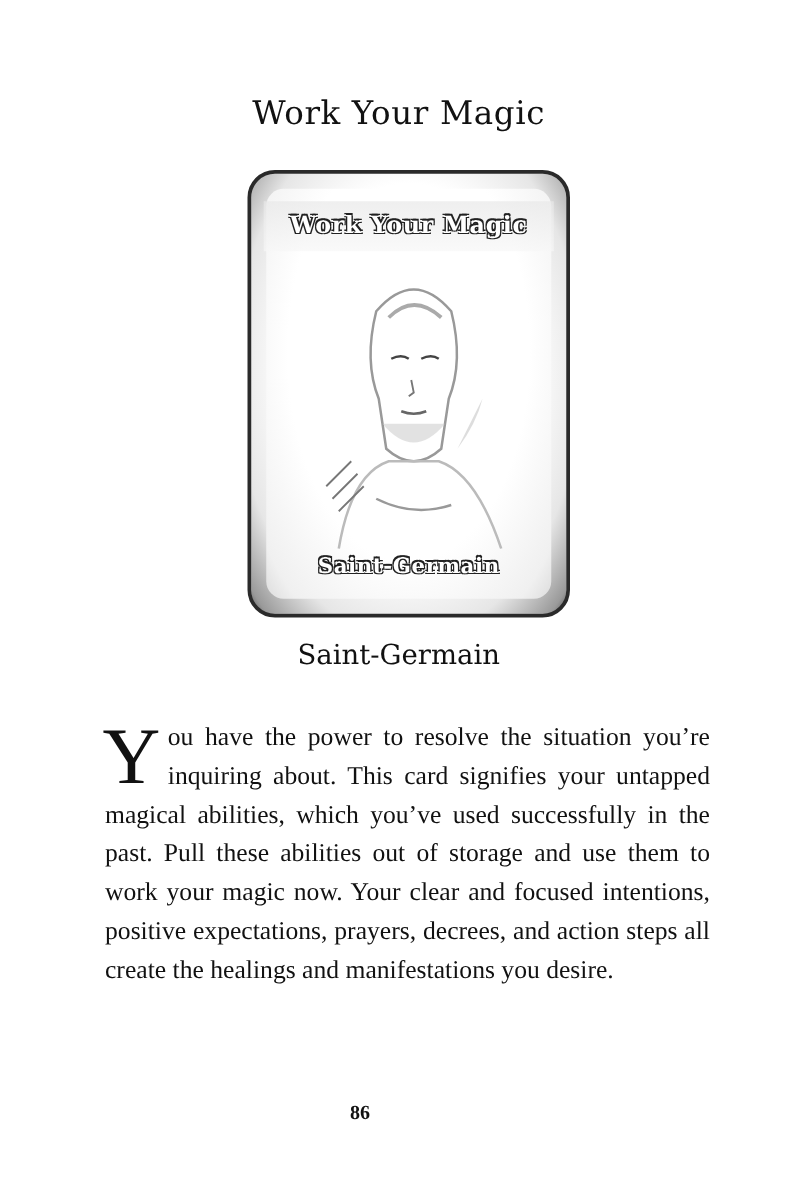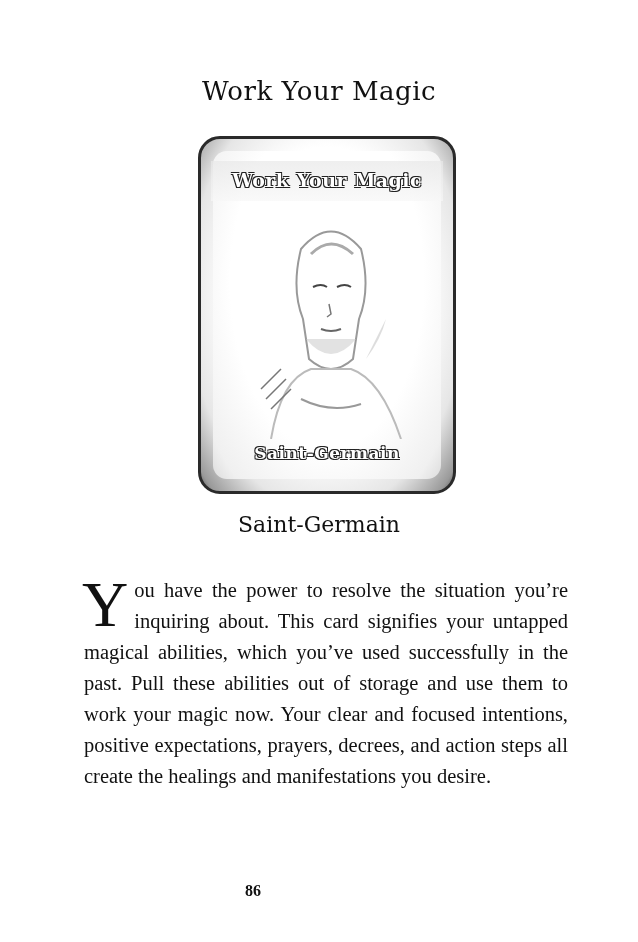--- a/index.html
+++ b/index.html
@@ -14,21 +14,21 @@
                    font-size: 19px; font-weight: bold; color: #fff; letter-spacing: 0.5px;
                    text-shadow: 1px 1px 0 #222, -1px -1px 0 #222, 1px -1px 0 #222, -1px 1px 0 #222; }
     .card-banner-bg { position: absolute; top: 22px; left: 10px; right: 10px; height: 40px; background: linear-gradient(#e8e8e8, #f7f7f7); opacity: 0.7; }
     .card-name { position: absolute; bottom: 28px; left: 0; width: 100%; text-align: center; font-family: "DejaVu Serif", serif;
                  font-size: 17px; font-weight: bold; color: #fff; letter-spacing: 0.5px;
                  text-shadow: 1px 1px 0 #222, -1px -1px 0 #222, 1px -1px 0 #222, -1px 1px 0 #222; }
     .figure { position: absolute; left: 40px; top: 70px; width: 180px; height: 230px; }
     .card-caption { position: absolute; top: 512px; left: 0; width: 638px; text-align: center; font-family: "DejaVu Serif", serif; font-size: 22px; color: #111; }
     .body-text { position: absolute; left: 84px; top: 575px; width: 484px; font-size: 20.5px; line-height: 31px; text-align: justify; color: #111; }
     .drop-cap { float: left; font-size: 64px; line-height: 52px; margin: 4px 6px 0 -2px; font-family: "Liberation Serif", serif; }
-    .page-number { position: absolute; top: 882px; left: 0; width: 506px; text-align: center; font-weight: bold; font-size: 16px; }
+    .page-number { position: absolute; top: 882px; left: 0; width: 506px; text-align: center; font-weight: bold; font-size: 16px; padding-left: 35px; }
   </style>
 </head>
 <body>
 
 <div class="page-title">Work Your Magic</div>
 
 <div class="card">
   <div class="card-inner"></div>
   <div class="card-banner-bg"></div>
   <div class="card-banner">Work Your Magic</div>

